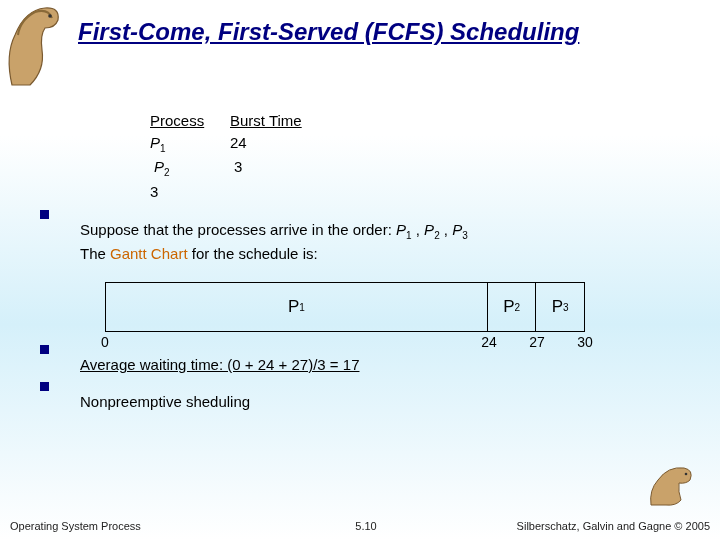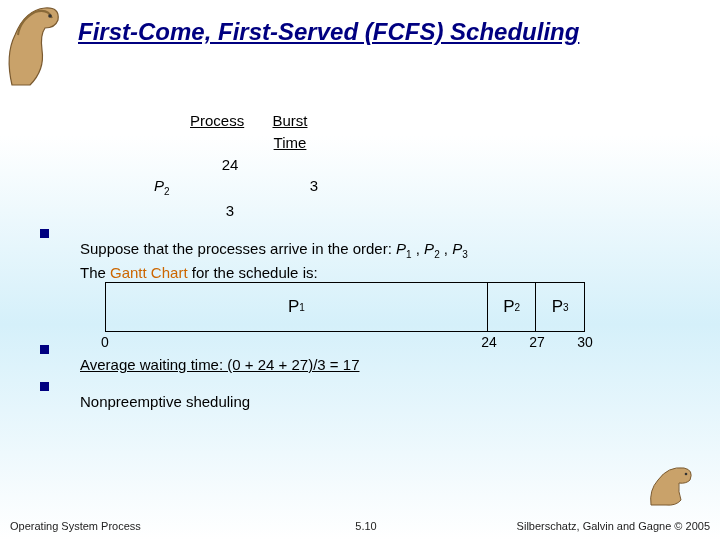--- a/index.html
+++ b/index.html
@@ -40,25 +40,24 @@
   .content {
     position: absolute;
     top: 110px;
     left: 80px;
     right: 40px;
     font-size: 15px;
     color: #000;
   }
   .row { display: flex; line-height: 1.45; }
   .col-process { width: 80px; }
-  .col-burst { width: 160px; text-align: center; }
+  .col-burst { width: 160px; }
   .header-underline {
     text-decoration: underline;
     display: inline-block;
-    margin-left: 40px;
   }
   .sub { font-size: 10px; vertical-align: sub; }
   .bullet-row {
     display: flex;
     align-items: flex-start;
     margin-top: 2px;
     line-height: 1.4;
     flex-direction: column;
   }
   .bullet-sq {
@@ -148,20 +147,21 @@
 
 <div class="title">First-Come, First-Served (FCFS) Scheduling</div>
 
 <div class="content">
   <div class="col-indent">
     <div class="row">
       <div class="col-process"><span class="header-underline">Process</span></div>
       <div class="col-burst"><span class="header-underline" style="padding-right:80px;">Burst Time</span></div>
     </div>
     <div class="row">
+      <div class="col-process"><span class="italic">P</span><span class="sub">1</span></div>
       <div class="col-burst">24</div>
     </div>
     <div class="row">
       <div class="col-process" style="padding-left:4px;"><span class="italic">P</span><span class="sub">2</span></div>
       <div class="col-burst">3</div>
     </div>
     <div class="row">
       <div class="col-burst">3</div>
     </div>
   </div>

